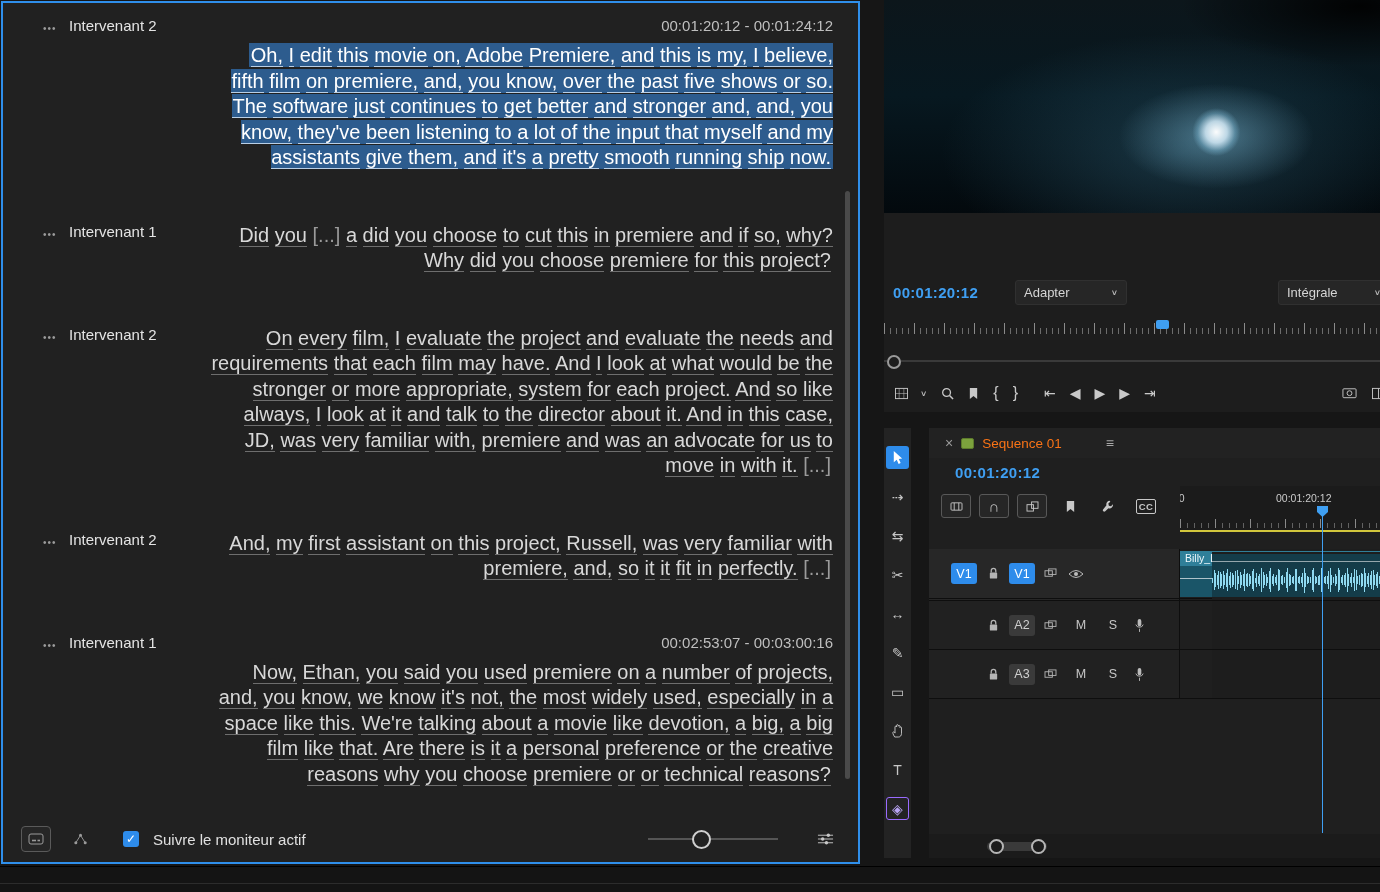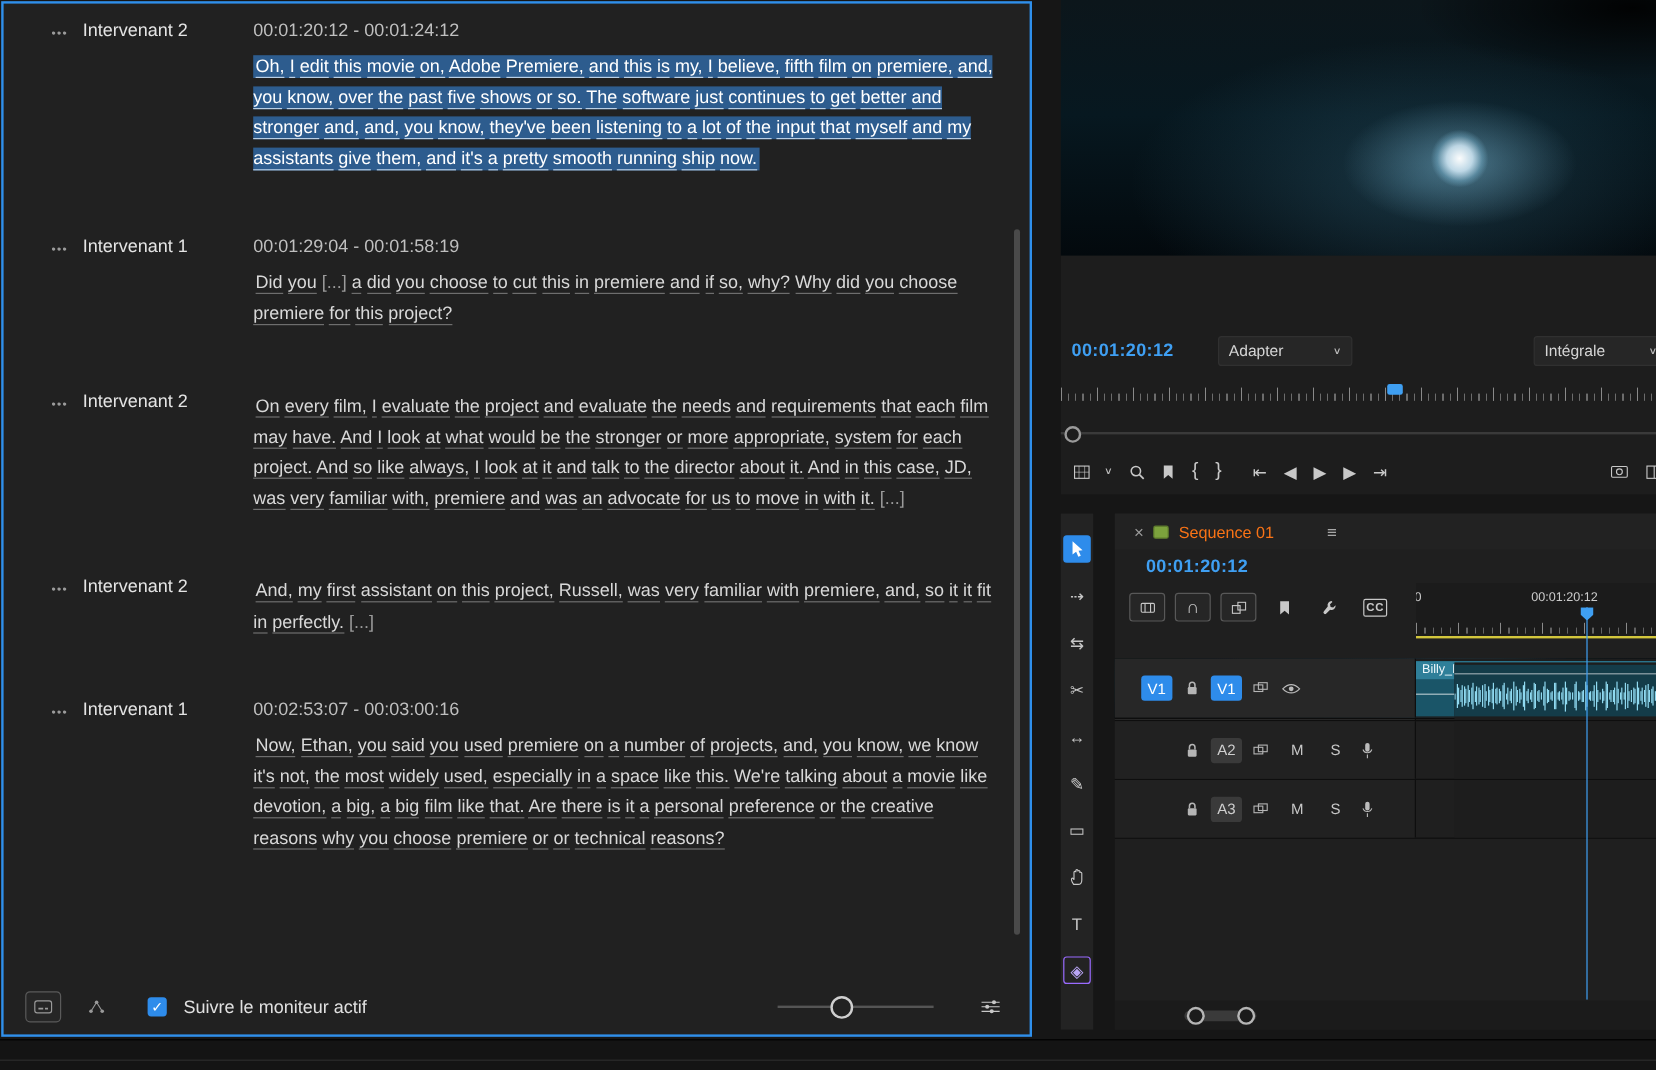--- a/index.html
+++ b/index.html
@@ -9,22 +9,22 @@
   button{background:none;border:none;padding:0;margin:0;color:inherit;font:inherit;cursor:default}
 
   
   .transcript-panel{position:absolute;left:1px;top:1px;width:859px;height:863px;
     background:#212121;border:2px solid var(--panel-border);box-sizing:border-box;}
   .entries{position:absolute;left:0;top:0;right:16px;bottom:48px;overflow:hidden;padding:14px 0 0 40px;}
   .entry{display:flex;margin-bottom:52px;}
   .dots{width:26px;color:#9b9b9b;font-size:10px;letter-spacing:1px;padding-top:6px;}
   .speaker{width:142px;font-size:15px;color:#e4e4e4;padding-top:0;}
   .ebody{flex:1;max-width:622px;}
-  .etc{font-size:15px;color:#bfbfbf;height:26px;}
-  .etext{margin:0;font-size:15px;line-height:25.5px;color:#d8d8d8;}
+  .etc{font-size:15px;color:#bfbfbf;height:26px;text-align:right;}
+  .etext{margin:0;font-size:20px;line-height:25.5px;color:#d8d8d8;text-align:right;}
   .hl{padding:1px 2px;}
   .entry.selected .hl{background:var(--selection);color:#fff;}
   .w{border-bottom:1px solid #6e6e6e;}
   .entry.selected .w{border-bottom-color:#b9cfe6;}
   .ell{border-bottom:none;color:#9b9b9b;}
   .t-scrollbar{position:absolute;right:8px;top:188px;width:5px;height:588px;background:#4a4a4a;border-radius:3px;}
   .t-footer{position:absolute;left:0;right:0;bottom:0;height:46px;display:flex;align-items:center;padding:0 18px;gap:14px;}
   .icon-btn{display:flex;align-items:center;justify-content:center;width:30px;height:26px;}
   .icon-btn.boxed{border:1px solid #5a5a5a;border-radius:4px;background:#262626;}
   .checkbox{width:16px;height:16px;border-radius:3px;background:var(--accent);display:flex;align-items:center;justify-content:center;margin-left:14px;}
@@ -143,21 +143,20 @@
         <div class="ebody">
           <div class="etc">00:01:20:12 - 00:01:24:12</div>
           <p class="etext"><span class="hl"><span class="w">Oh,</span> <span class="w">I</span> <span class="w">edit</span> <span class="w">this</span> <span class="w">movie</span> <span class="w">on,</span> <span class="w">Adobe</span> <span class="w">Premiere,</span> <span class="w">and</span> <span class="w">this</span> <span class="w">is</span> <span class="w">my,</span> <span class="w">I</span> <span class="w">believe,</span> <span class="w">fifth</span> <span class="w">film</span> <span class="w">on</span> <span class="w">premiere,</span> <span class="w">and,</span> <span class="w">you</span> <span class="w">know,</span> <span class="w">over</span> <span class="w">the</span> <span class="w">past</span> <span class="w">five</span> <span class="w">shows</span> <span class="w">or</span> <span class="w">so.</span> <span class="w">The</span> <span class="w">software</span> <span class="w">just</span> <span class="w">continues</span> <span class="w">to</span> <span class="w">get</span> <span class="w">better</span> <span class="w">and</span> <span class="w">stronger</span> <span class="w">and,</span> <span class="w">and,</span> <span class="w">you</span> <span class="w">know,</span> <span class="w">they've</span> <span class="w">been</span> <span class="w">listening</span> <span class="w">to</span> <span class="w">a</span> <span class="w">lot</span> <span class="w">of</span> <span class="w">the</span> <span class="w">input</span> <span class="w">that</span> <span class="w">myself</span> <span class="w">and</span> <span class="w">my</span> <span class="w">assistants</span> <span class="w">give</span> <span class="w">them,</span> <span class="w">and</span> <span class="w">it's</span> <span class="w">a</span> <span class="w">pretty</span> <span class="w">smooth</span> <span class="w">running</span> <span class="w">ship</span> <span class="w">now.</span></span></p>
         </div>
       </div>
 
       <div class="entry">
         <div class="dots">•••</div>
         <div class="speaker">Intervenant 1</div>
         <div class="ebody">
-          <div class="etc">00:01:29:04 - 00:01:58:19</div>
           <p class="etext"><span class="hl"><span class="w">Did</span> <span class="w">you</span> <span class="w ell">[...]</span> <span class="w">a</span> <span class="w">did</span> <span class="w">you</span> <span class="w">choose</span> <span class="w">to</span> <span class="w">cut</span> <span class="w">this</span> <span class="w">in</span> <span class="w">premiere</span> <span class="w">and</span> <span class="w">if</span> <span class="w">so,</span> <span class="w">why?</span> <span class="w">Why</span> <span class="w">did</span> <span class="w">you</span> <span class="w">choose</span> <span class="w">premiere</span> <span class="w">for</span> <span class="w">this</span> <span class="w">project?</span></span></p>
         </div>
       </div>
 
       <div class="entry">
         <div class="dots">•••</div>
         <div class="speaker">Intervenant 2</div>
         <div class="ebody">
           <p class="etext"><span class="hl"><span class="w">On</span> <span class="w">every</span> <span class="w">film,</span> <span class="w">I</span> <span class="w">evaluate</span> <span class="w">the</span> <span class="w">project</span> <span class="w">and</span> <span class="w">evaluate</span> <span class="w">the</span> <span class="w">needs</span> <span class="w">and</span> <span class="w">requirements</span> <span class="w">that</span> <span class="w">each</span> <span class="w">film</span> <span class="w">may</span> <span class="w">have.</span> <span class="w">And</span> <span class="w">I</span> <span class="w">look</span> <span class="w">at</span> <span class="w">what</span> <span class="w">would</span> <span class="w">be</span> <span class="w">the</span> <span class="w">stronger</span> <span class="w">or</span> <span class="w">more</span> <span class="w">appropriate,</span> <span class="w">system</span> <span class="w">for</span> <span class="w">each</span> <span class="w">project.</span> <span class="w">And</span> <span class="w">so</span> <span class="w">like</span> <span class="w">always,</span> <span class="w">I</span> <span class="w">look</span> <span class="w">at</span> <span class="w">it</span> <span class="w">and</span> <span class="w">talk</span> <span class="w">to</span> <span class="w">the</span> <span class="w">director</span> <span class="w">about</span> <span class="w">it.</span> <span class="w">And</span> <span class="w">in</span> <span class="w">this</span> <span class="w">case,</span> <span class="w">JD,</span> <span class="w">was</span> <span class="w">very</span> <span class="w">familiar</span> <span class="w">with,</span> <span class="w">premiere</span> <span class="w">and</span> <span class="w">was</span> <span class="w">an</span> <span class="w">advocate</span> <span class="w">for</span> <span class="w">us</span> <span class="w">to</span> <span class="w">move</span> <span class="w">in</span> <span class="w">with</span> <span class="w">it.</span> <span class="w ell">[...]</span></span></p>
         </div>

